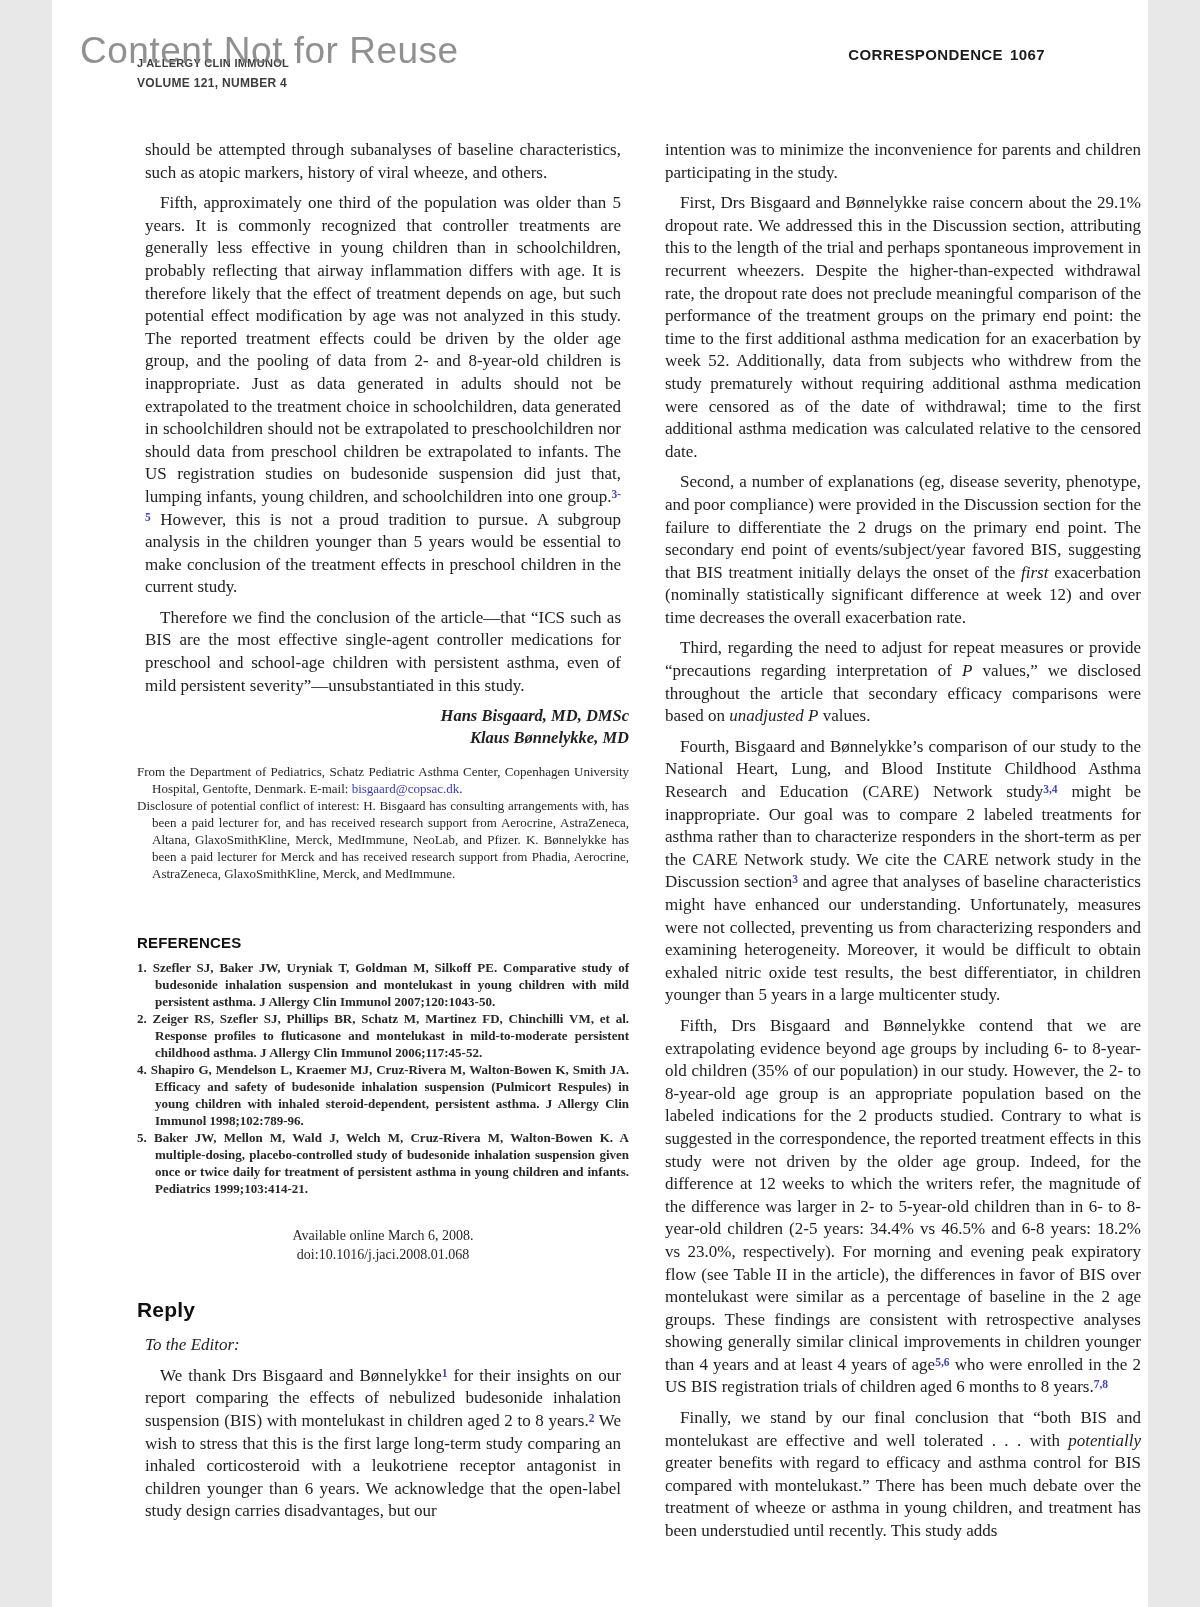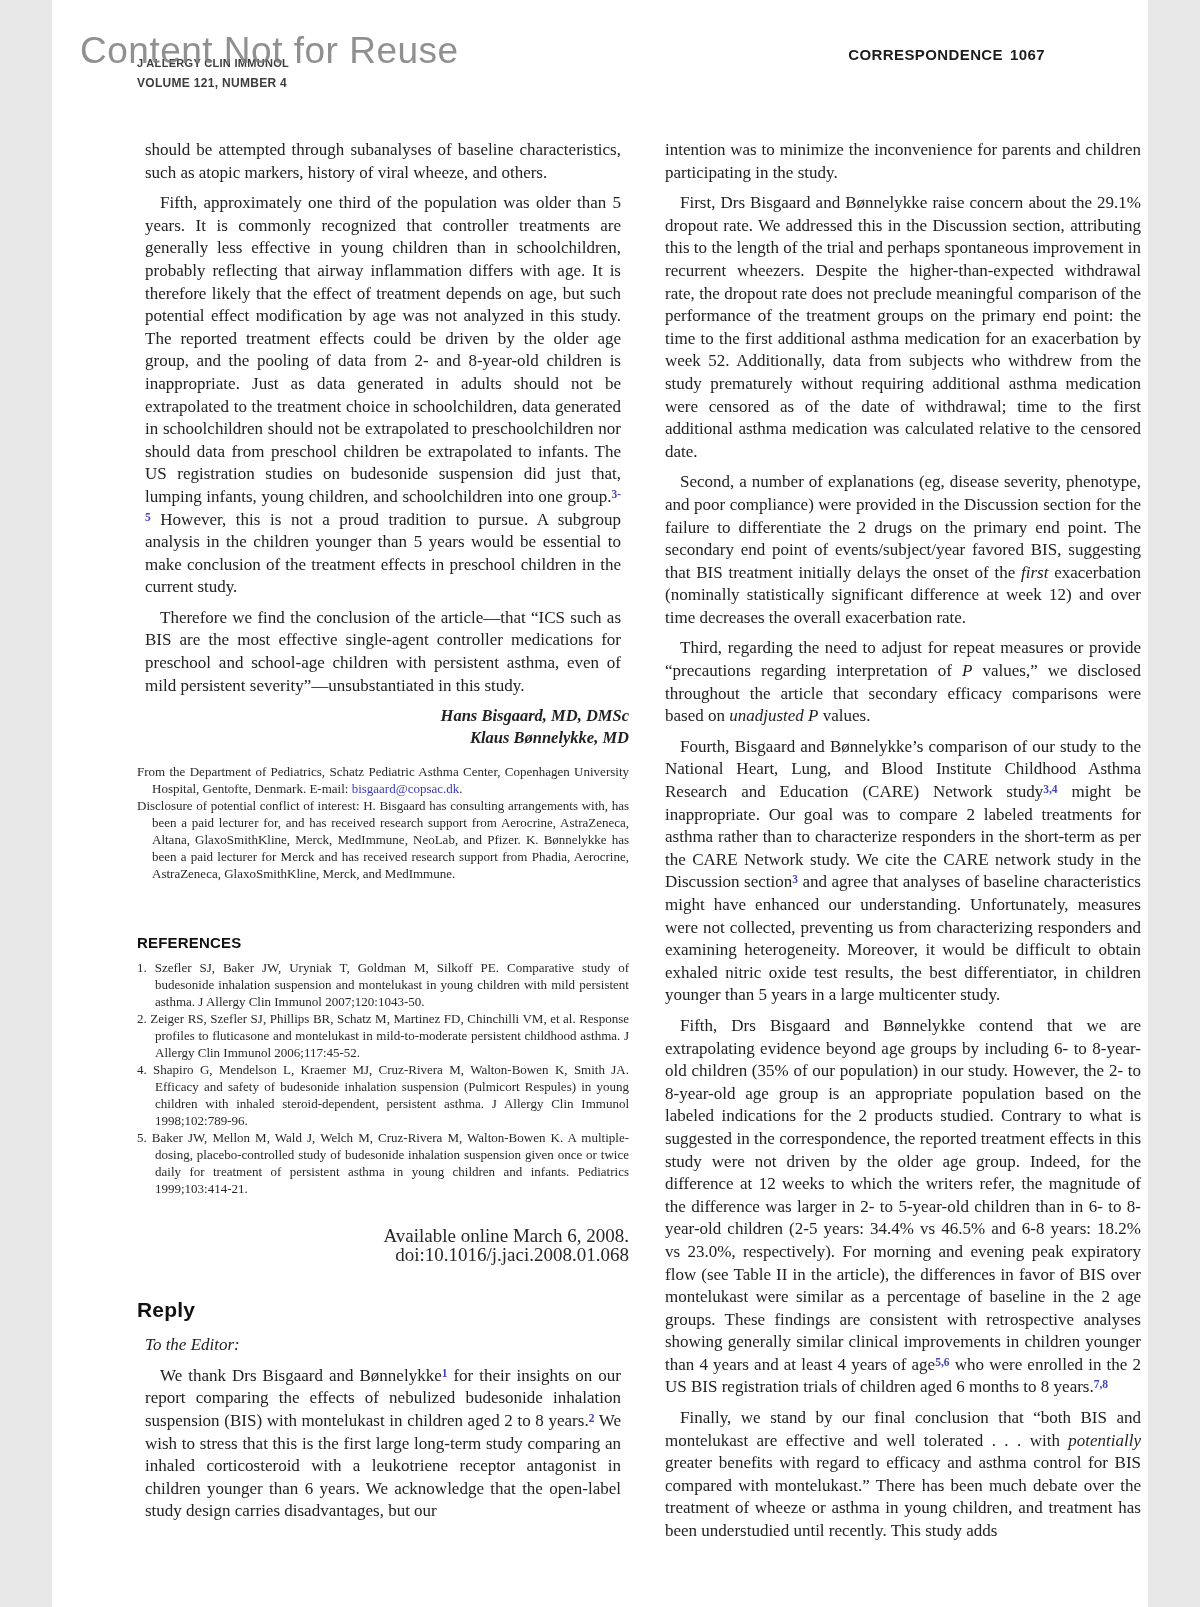--- a/index.html
+++ b/index.html
@@ -69,24 +69,24 @@
   }
   .affil-block{margin-top:14px;}
   
   .refs-head{
     font-family:"Liberation Sans", sans-serif;
     font-size:15px;font-weight:bold;color:#111;
     margin:52px 0 8px 0;letter-spacing:.2px;
   }
   .ref-item{
     font-size:13px;line-height:17px;text-align:justify;
-    padding-left:18px;text-indent:-18px;color:#282828;
+    padding-left:18px;text-indent:-18px;color:#282828;font-weight:bold;
   }
   
-  .avail{ text-align:right;font-size:19px;line-height:18.5px;margin-top:30px;color:#282828;}
+  .avail{ text-align:center;font-size:14px;line-height:18.5px;margin-top:30px;color:#282828;}
   
   .reply-head{
     font-family:"Liberation Sans", sans-serif;
     font-size:21px;font-weight:bold;color:#111;
     margin:34px 0 12px 0;letter-spacing:.2px;
   }
   .to-editor{font-style:italic;margin-top:30px;}
 </style>
 </head>
 <body>

